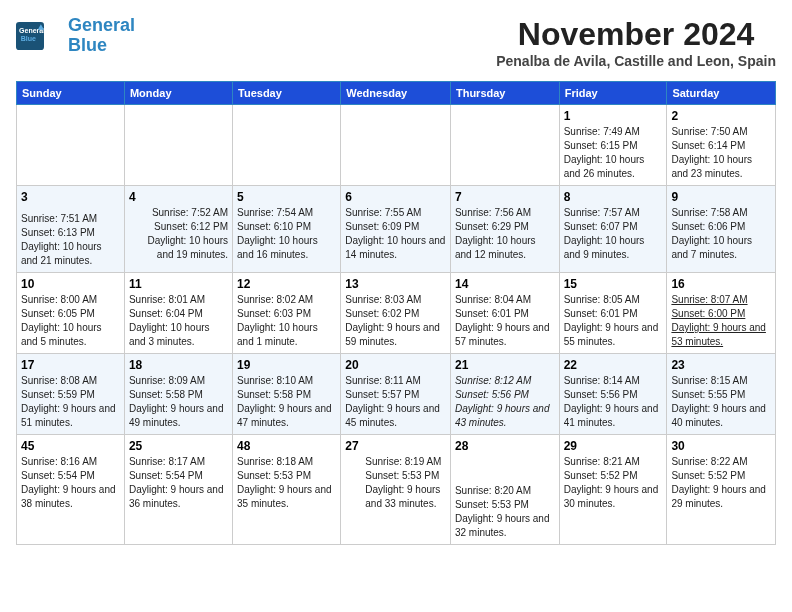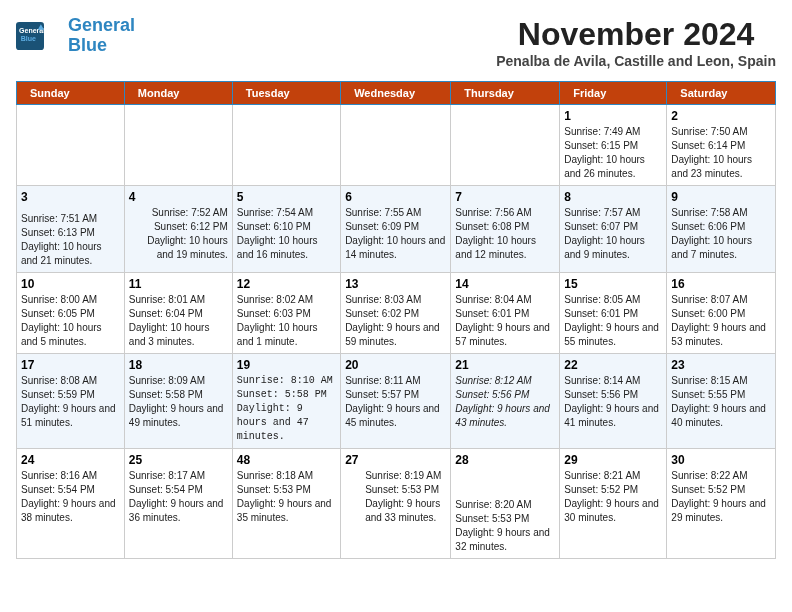--- a/index.html
+++ b/index.html
@@ -43,23 +43,23 @@
       font-size: 14px;
       color: #444;
       font-weight: bold;
     }
     .calendar {
       width: 100%;
       border-collapse: collapse;
       font-size: 10.5px;
     }
     .calendar th {
-      background: #c2410c;
+      background: #1d4ed8;
       color: #fff;
-      padding: 5px 13px;
+      padding: 5px 5px;
       text-align: left;
       font-size: 11px;
       border: 1px solid #2e86c1;
     }
     .calendar td {
       border: 1px solid #ccc;
       vertical-align: top;
       padding: 4px;
       width: 113px;
       min-height: 80px;
@@ -166,21 +166,21 @@
         </td>
         <td>
           <span class="day-num">6</span>
           <div class="day-info" style="white-space: pre-line;">Sunrise: 7:55 AM
 Sunset: 6:09 PM
 Daylight: 10 hours and 14 minutes.</div>
         </td>
         <td>
           <span class="day-num">7</span>
           <div class="day-info" style="white-space: pre-line;">Sunrise: 7:56 AM
-Sunset: 6:08 PM
+Sunset: 6:29 PM
 Daylight: 10 hours and 12 minutes.</div>
         </td>
         <td>
           <span class="day-num">8</span>
           <div class="day-info" style="white-space: pre-line;">Sunrise: 7:57 AM
 Sunset: 6:07 PM
 Daylight: 10 hours and 9 minutes.</div>
         </td>
         <td>
           <span class="day-num">9</span>
@@ -221,41 +221,41 @@
 Daylight: 9 hours and 57 minutes.</div>
         </td>
         <td>
           <span class="day-num">15</span>
           <div class="day-info" style="white-space: pre-line;">Sunrise: 8:05 AM
 Sunset: 6:01 PM
 Daylight: 9 hours and 55 minutes.</div>
         </td>
         <td>
           <span class="day-num">16</span>
-          <div class="day-info" style="white-space: pre-line;">Sunrise: 8:07 AM
+          <div class="day-info" style="white-space: pre-line; text-decoration: underline;">Sunrise: 8:07 AM
 Sunset: 6:00 PM
 Daylight: 9 hours and 53 minutes.</div>
         </td>
       </tr>
       <tr>
         <td>
           <span class="day-num">17</span>
           <div class="day-info" style="white-space: pre-line;">Sunrise: 8:08 AM
 Sunset: 5:59 PM
 Daylight: 9 hours and 51 minutes.</div>
         </td>
         <td>
           <span class="day-num">18</span>
           <div class="day-info" style="white-space: pre-line;">Sunrise: 8:09 AM
 Sunset: 5:58 PM
 Daylight: 9 hours and 49 minutes.</div>
         </td>
         <td>
           <span class="day-num">19</span>
-          <div class="day-info" style="white-space: pre-line; font-family: Liberation Mono, monospace;">Sunrise: 8:10 AM
+          <div class="day-info" style="white-space: pre-line;">Sunrise: 8:10 AM
 Sunset: 5:58 PM
 Daylight: 9 hours and 47 minutes.</div>
         </td>
         <td>
           <span class="day-num">20</span>
           <div class="day-info" style="white-space: pre-line;">Sunrise: 8:11 AM
 Sunset: 5:57 PM
 Daylight: 9 hours and 45 minutes.</div>
         </td>
         <td>
@@ -272,21 +272,21 @@
         </td>
         <td>
           <span class="day-num">23</span>
           <div class="day-info" style="white-space: pre-line;">Sunrise: 8:15 AM
 Sunset: 5:55 PM
 Daylight: 9 hours and 40 minutes.</div>
         </td>
       </tr>
       <tr>
         <td>
-          <span class="day-num">24</span>
+          <span class="day-num">45</span>
           <div class="day-info" style="white-space: pre-line;">Sunrise: 8:16 AM
 Sunset: 5:54 PM
 Daylight: 9 hours and 38 minutes.</div>
         </td>
         <td>
           <span class="day-num">25</span>
           <div class="day-info" style="white-space: pre-line;">Sunrise: 8:17 AM
 Sunset: 5:54 PM
 Daylight: 9 hours and 36 minutes.</div>
         </td>

